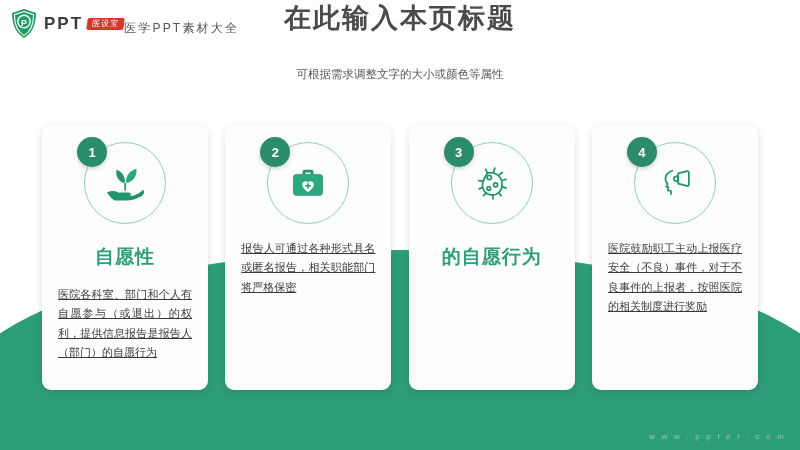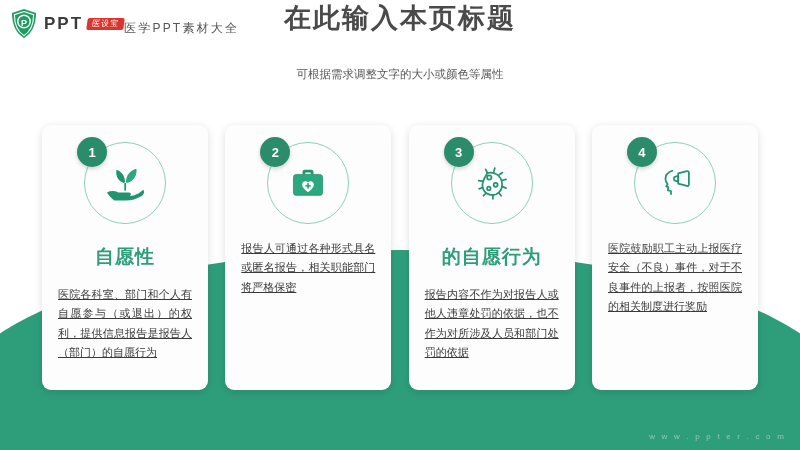--- a/index.html
+++ b/index.html
@@ -234,21 +234,20 @@
               <path d="M29.6 32.6 L32 36"></path>
               <path d="M23 35.4 L23 39.4"></path>
               <path d="M15.6 33 L12.6 36"></path>
               <path d="M11.6 27 L7.8 28.4"></path>
               <path d="M11.4 20 L7.4 19.4"></path>
             </g>
           </svg>
         </div>
       </div>
       <div class="card-title">的自愿行为</div>
-      <div class="card-body">报告内容不作为对报告人或他人违章处罚的依据，也不作为对所涉及人员和部门处罚的依据</div>
     </div>
 
     <div class="card">
       <div class="icon-wrap">
         <div class="icon-ring"></div>
         <div class="num-badge">4</div>
         <div class="icon-glyph">
           <svg viewBox="0 0 46 40" width="42" height="37">
             <g fill="none" stroke="#22936f" stroke-width="1.9" stroke-linejoin="round" stroke-linecap="round">
               <path d="M20 6 C15.5 7.5 12.5 11 12.5 15 C12.5 17.4 13.6 19.2 15 20.6 L13.4 23.2 L15.6 24 L15.2 27.6 L18.6 28.2 L18.6 31.6"></path>

